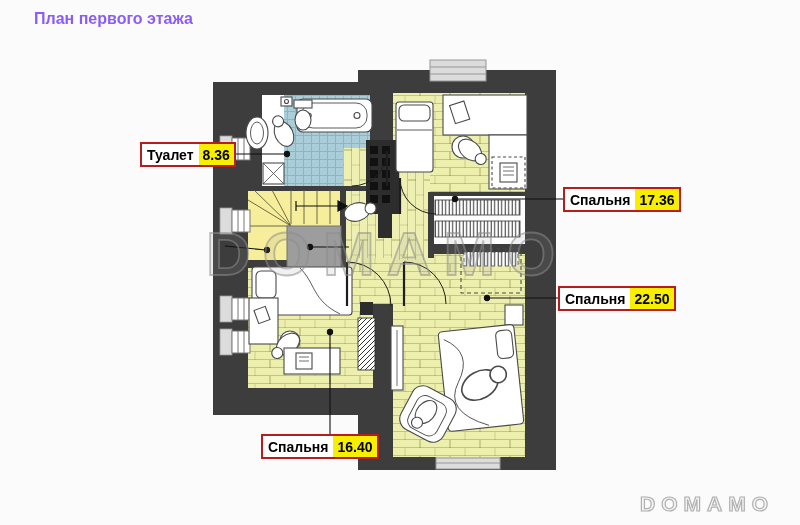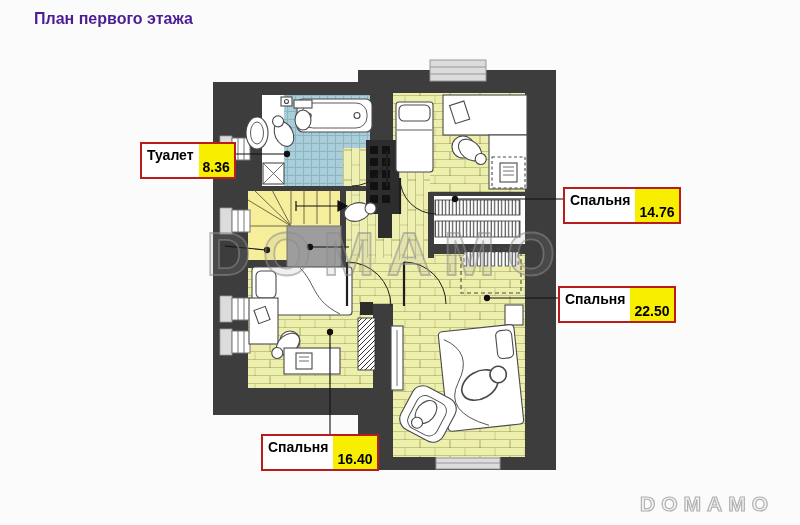--- a/index.html
+++ b/index.html
@@ -1,29 +1,29 @@
 <!DOCTYPE html>
 <html><head>
 <meta charset="utf-8">
 <style>
   html,body{margin:0;padding:0;background:#ffffff;}
   .stage{position:relative;width:800px;height:525px;background:#fbfbfb;overflow:hidden;
          font-family:"Liberation Sans",sans-serif;}
-  .page-title{position:absolute;left:34px;top:10px;font-size:16px;font-weight:bold;color:#4c1d95;}
+  .page-title{position:absolute;left:34px;top:10px;font-size:16px;font-weight:bold;color:#8b5cf6;}
   .plan-svg{position:absolute;left:0;top:0;}
   .watermark{position:absolute;left:206px;top:218px;font-size:62px;font-weight:bold;
              letter-spacing:12px;color:rgba(150,150,150,0.14);
              -webkit-text-stroke:1.8px rgba(140,140,140,0.55);pointer-events:none;z-index:4;}
   .logo{position:absolute;left:640px;top:492px;font-size:21px;font-weight:bold;letter-spacing:6px;
         color:rgba(200,200,200,0.12);-webkit-text-stroke:1.2px rgba(165,165,165,0.85);z-index:4;}
   .plan-label{position:absolute;display:inline-flex;align-items:stretch;border:2px solid #b91c1c;
               background:#14532d;font-size:14px;font-weight:bold;color:#000;white-space:nowrap;
               line-height:1;z-index:6;justify-content:flex-end;}
   .plan-label .nm{padding:4px 5px 3px 5px;background:#fff;}
-  .plan-label .ar{padding:16px 4px 3px 4px;background:#f8ee00;}
+  .plan-label .ar{padding:4px 4px 3px 4px;background:#f8ee00;}
   .lab-toilet{left:140px;top:142px;}
   .lab-bed-top{left:563px;top:187px;}
   .lab-second{left:132px;top:234px;}
   .lab-hall{left:349px;top:235px;}
   .lab-bed-right{left:558px;top:286px;}
   .lab-bed-bottom{left:261px;top:434px;}
 </style>
 </head>
 <body>
 
@@ -288,21 +288,21 @@
   </svg>
 
   <div class="watermark">DOMAMO</div>
 
   <div class="plan-label lab-toilet">
     <span class="nm">Туалет</span>
     <span class="ar">8.36</span>
   </div>
   <div class="plan-label lab-bed-top">
     <span class="nm">Спальня</span>
-    <span class="ar">14.76</span>
+    <span class="ar">17.36</span>
   </div>
   <div class="plan-label lab-bed-right">
     <span class="nm">Спальня</span>
     <span class="ar">22.50</span>
   </div>
   <div class="plan-label lab-bed-bottom">
     <span class="nm">Спальня</span>
     <span class="ar">16.40</span>
   </div>
 

